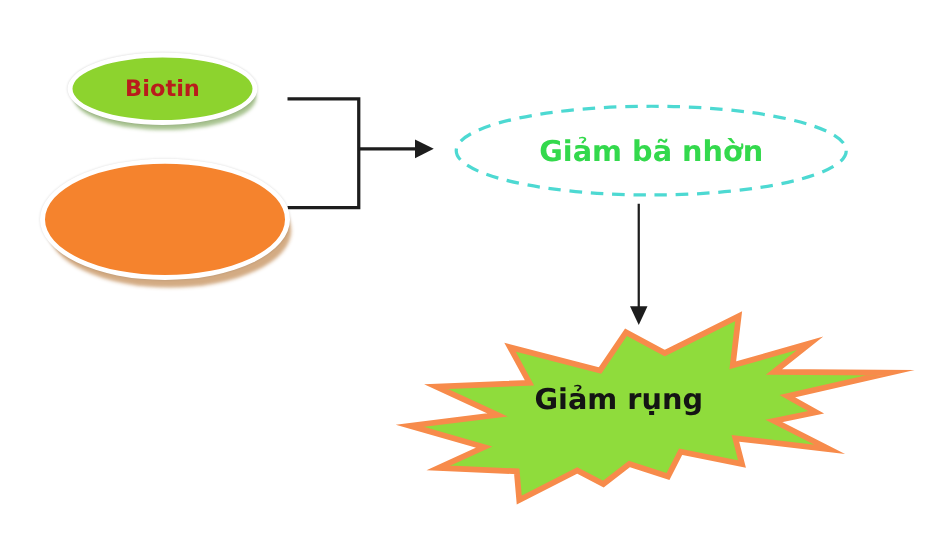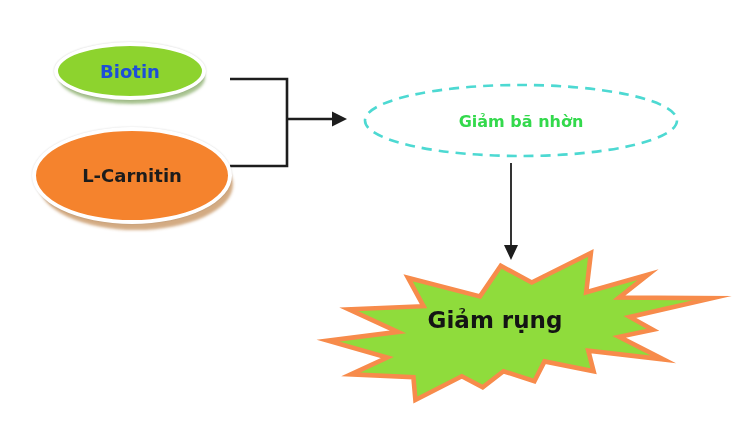--- a/index.html
+++ b/index.html
@@ -24,21 +24,21 @@
   .node-lcarnitin {
     left:32px; top:127px; width:200px; height:97px;
     background:#f5832d; font-size:18px; line-height:28px;
     box-shadow:0 0 2px rgba(0,0,0,0.15), 4px 9px 3px -3px rgba(206,162,118,0.9);
   }
 
   .floating-label {
     position:absolute; font-weight:bold; text-align:center;
     white-space:nowrap; line-height:28px;
   }
-  .sebum-label { left:391px; top:108px; width:260px; font-size:16px; color:#33d94c; }
+  .sebum-label { left:391px; top:108px; width:260px; font-size:23px; color:#33d94c; }
   .hairloss-label { left:395px; top:306px; width:200px; font-size:23px; color:#141414; }
 </style>
 </head>
 <body>
 
 <div class="canvas">
 
   <svg class="overlay" width="750" height="437" viewBox="0 0 750 437">
 
     <polyline points="230,79 287,79 287,166 230,166" fill="none" stroke-width="2.6" stroke="#1d1d1d"></polyline>
@@ -47,25 +47,24 @@
     <polygon points="332,111.5 347,119 332,126.5" fill="#1d1d1d"></polygon>
 
     <ellipse cx="521" cy="120.5" rx="156" ry="35.5" fill="none" stroke-width="2.6" stroke-dasharray="10 7" stroke="#4dd9d2"></ellipse>
 
     <line x1="511" y1="163" x2="511" y2="246" stroke-width="1.8" stroke="#1d1d1d"></line>
     <polygon points="504,245 518,245 511,260" fill="#1d1d1d"></polygon>
 
     <polygon points="531.7,282.5 590.9,253 586.2,292.3 648.1,274.6 619.2,297.5 712,298.2 629.9,317 652.8,329.8 619.2,336.8 663.6,359.4 588.3,350.7 593.6,371.2 544.5,361.4 534.4,381.2 503.5,371.2 482.7,387.2 461.8,376.3 415.4,400 413.4,377.1 350.8,374.3 387.2,357.6 328,340.6 397.9,331.9 348.9,309.3 423.5,306.2 408,277.7 480,296.4 500.8,265.8" stroke-width="4.6" stroke-linejoin="miter" stroke-miterlimit="9" fill="#8fdc3c" stroke="#f78b4b"></polygon>
   </svg>
 
-  <div class="node node-biotin" style="background: rgb(141, 211, 46); color: #1d4ed8;">
+  <div class="node node-biotin" style="background: rgb(141, 211, 46); color: #b91c1c;">
     <span>Biotin</span>
   </div>
 
   <div class="node node-lcarnitin" style="background: rgb(245, 131, 45); color: rgb(28, 28, 28);">
-    <span>L-Carnitin</span>
   </div>
 
   <div class="floating-label sebum-label" style="color: rgb(51, 217, 76);">Giảm bã nhờn</div>
 
   <div class="floating-label hairloss-label" style="color: rgb(20, 20, 20);">Giảm rụng</div>
 
 </div>
 
 </body></html>

